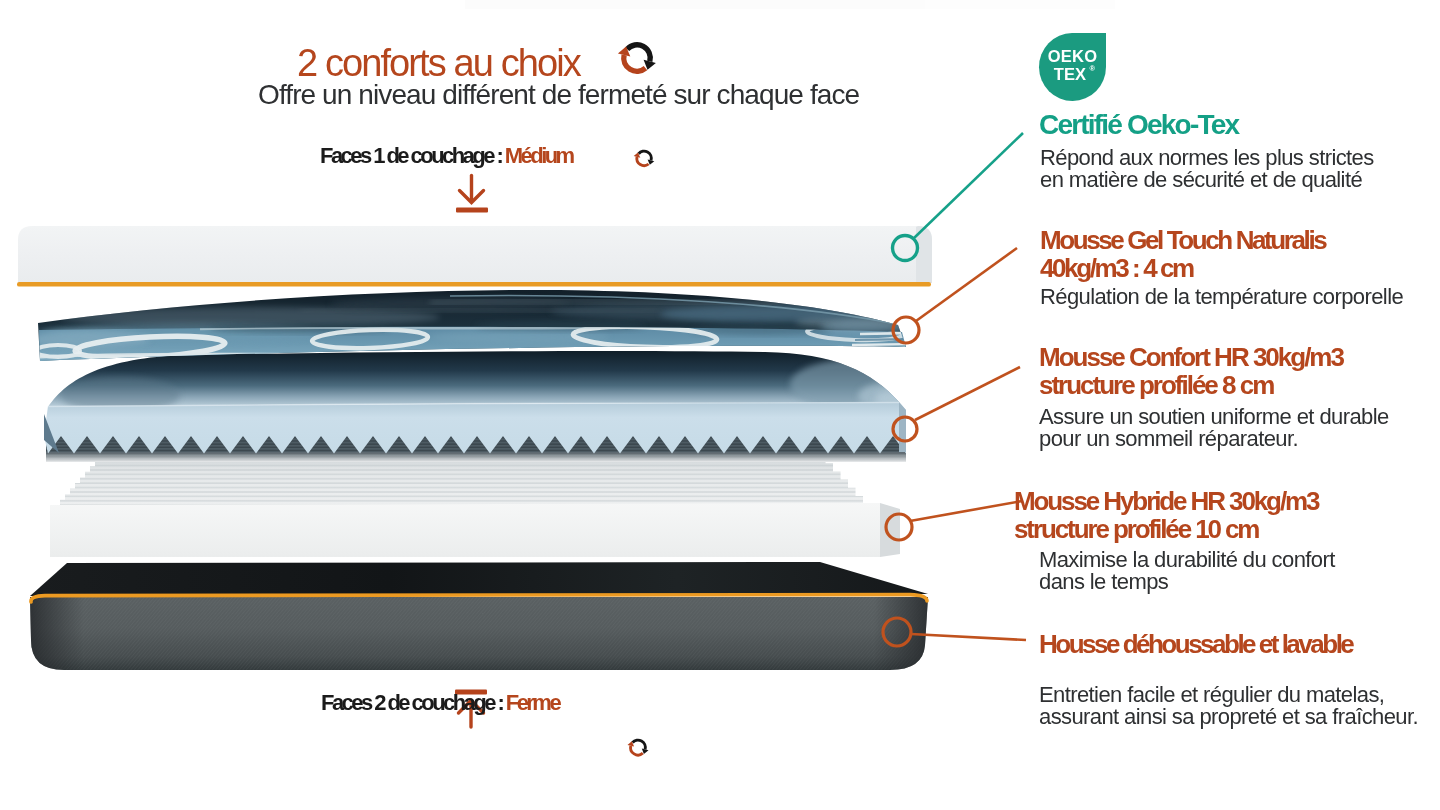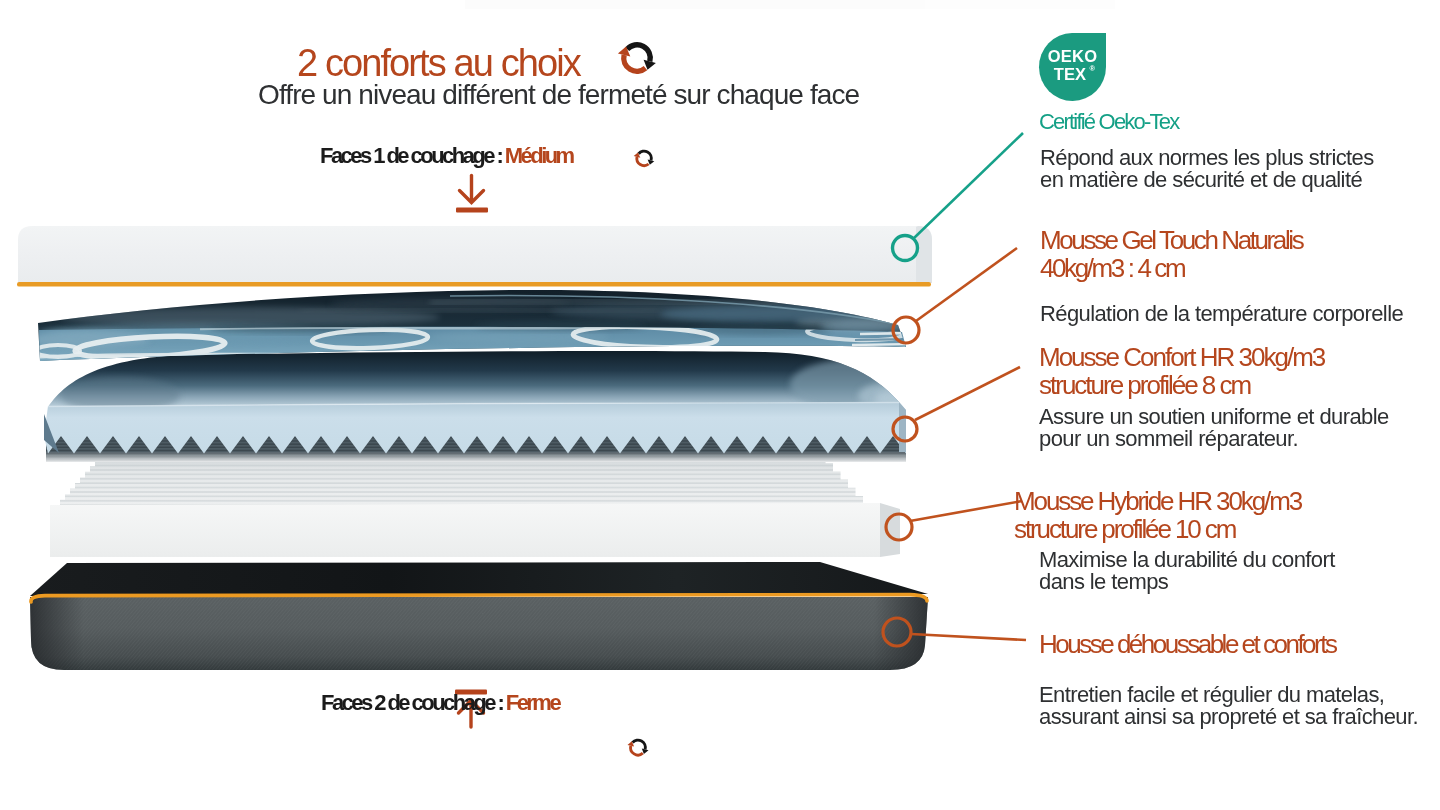--- a/index.html
+++ b/index.html
@@ -1,23 +1,23 @@
 <!DOCTYPE html>
 <html><head><meta charset="utf-8"><title>2 conforts</title><style>
 *{margin:0;padding:0;box-sizing:border-box}
 html,body{width:1440px;height:810px;background:#fff;overflow:hidden;position:relative;
  font-family:"Liberation Sans",sans-serif;-webkit-font-smoothing:antialiased}
 .abs{position:absolute;white-space:nowrap}
 .rust{color:#b5461d}
 h1{font-size:38px;font-weight:normal;letter-spacing:-1.9px;color:#b5461d}
 .sub{font-size:28px;color:#2e3032;letter-spacing:-0.9px}
 .face{font-size:22px;font-weight:bold;color:#1b1b1b;letter-spacing:-2.55px}
-.rh{font-size:26px;font-weight:normal;color:#b5461d;line-height:27.5px;letter-spacing:-1.8px}
+.rh{font-size:26px;font-weight:bold;color:#b5461d;line-height:27.5px;letter-spacing:-1.8px}
 .rb{font-size:22px;color:#2e3032;line-height:21.5px;letter-spacing:-0.6px}
-.th{font-size:22px;font-weight:normal;color:#14a086;letter-spacing:-1.8px}
+.th{font-size:28px;font-weight:bold;color:#14a086;letter-spacing:-1.8px}
 </style></head>
 <body>
 <div class="abs" style="left:465px;top:0;width:460px;height:9px;background:#fcfcfc"></div>
 <div class="abs" style="left:925px;top:0;width:190px;height:9px;background:#fdfdfd"></div>
 <svg width="1440" height="810" viewBox="0 0 1440 810" style="position:absolute;left:0;top:0">
     <defs>
 <linearGradient id="lay1" x1="0" y1="0" x2="0" y2="1">
  <stop offset="0" stop-color="#f2f4f5"></stop>
         <stop offset="0.55" stop-color="#edeff1"></stop>
         <stop offset="1" stop-color="#e9ecee"></stop>
@@ -198,18 +198,18 @@
 <text x="1089.5" y="70.5" font-family="Liberation Sans, sans-serif" font-size="7.5" font-weight="bold" fill="#ffffff">®</text>
 </g>
   </svg>
 <h1 class="abs" id="t1" style="left:297px;top:42px">2 conforts au choix</h1>
 <div class="abs sub" id="t2" style="left:258px;top:79px">Offre un niveau différent de fermeté sur chaque face</div>
 <div class="abs face" id="t3" style="left:320px;top:143px">Faces 1 de couchage : <span class="rust" id="med">Médium</span></div>
 <div class="abs face" id="t4" style="left:321px;top:690px">Faces 2 de couchage : <span class="rust" id="fer">Ferme</span></div>
 <div class="abs th" id="t5" style="left:1039px;top:109px">Certifié Oeko-Tex</div>
 <div class="abs rb" id="t6" style="left:1040px;top:147px">Répond aux normes les plus strictes<br>en matière de sécurité et de qualité</div>
 <div class="abs rh" id="t7" style="left:1040px;top:227px;letter-spacing:-2.4px">Mousse Gel Touch Naturalis<br>40kg/m3 : 4 cm</div>
-<div class="abs rb" id="t8" style="left:1040px;top:303px">Régulation de la température corporelle</div>
+<div class="abs rb" id="t8" style="left:1040px;top:286px">Régulation de la température corporelle</div>
 <div class="abs rh" id="t9" style="left:1039px;top:344px;letter-spacing:-2.0px">Mousse Confort HR 30kg/m3<br>structure profilée 8 cm</div>
 <div class="abs rb" id="t10" style="left:1039px;top:406px">Assure un soutien uniforme et durable<br>pour un sommeil réparateur.</div>
 <div class="abs rh" id="t11" style="left:1014px;top:488px;letter-spacing:-2.1px">Mousse Hybride HR 30kg/m3<br>structure profilée 10 cm</div>
 <div class="abs rb" id="t12" style="left:1039px;top:549px">Maximise la durabilité du confort<br>dans le temps</div>
-<div class="abs rh" id="t13" style="left:1039px;top:631px;letter-spacing:-2.5px">Housse déhoussable et conforts</div>
+<div class="abs rh" id="t13" style="left:1039px;top:631px;letter-spacing:-2.5px">Housse déhoussable et lavable</div>
 <div class="abs rb" id="t14" style="left:1039px;top:684px">Entretien facile et régulier du matelas,<br>assurant ainsi sa propreté et sa fraîcheur.</div>
 </body></html>

